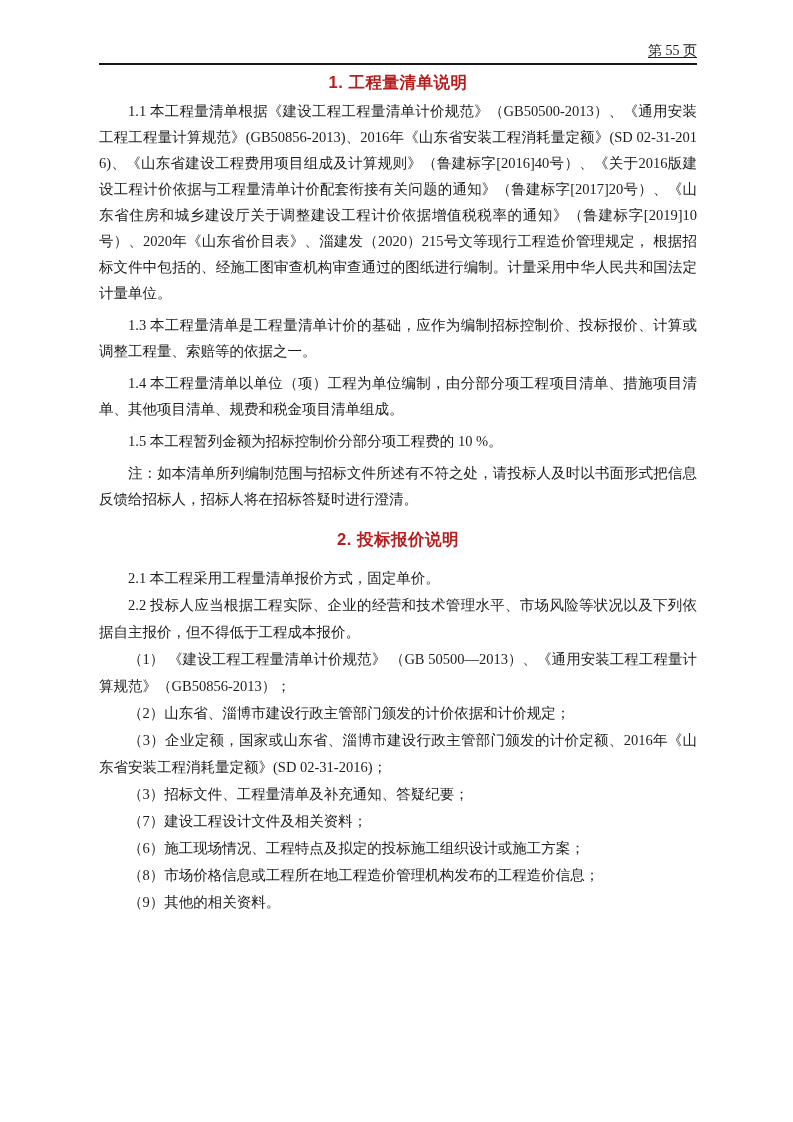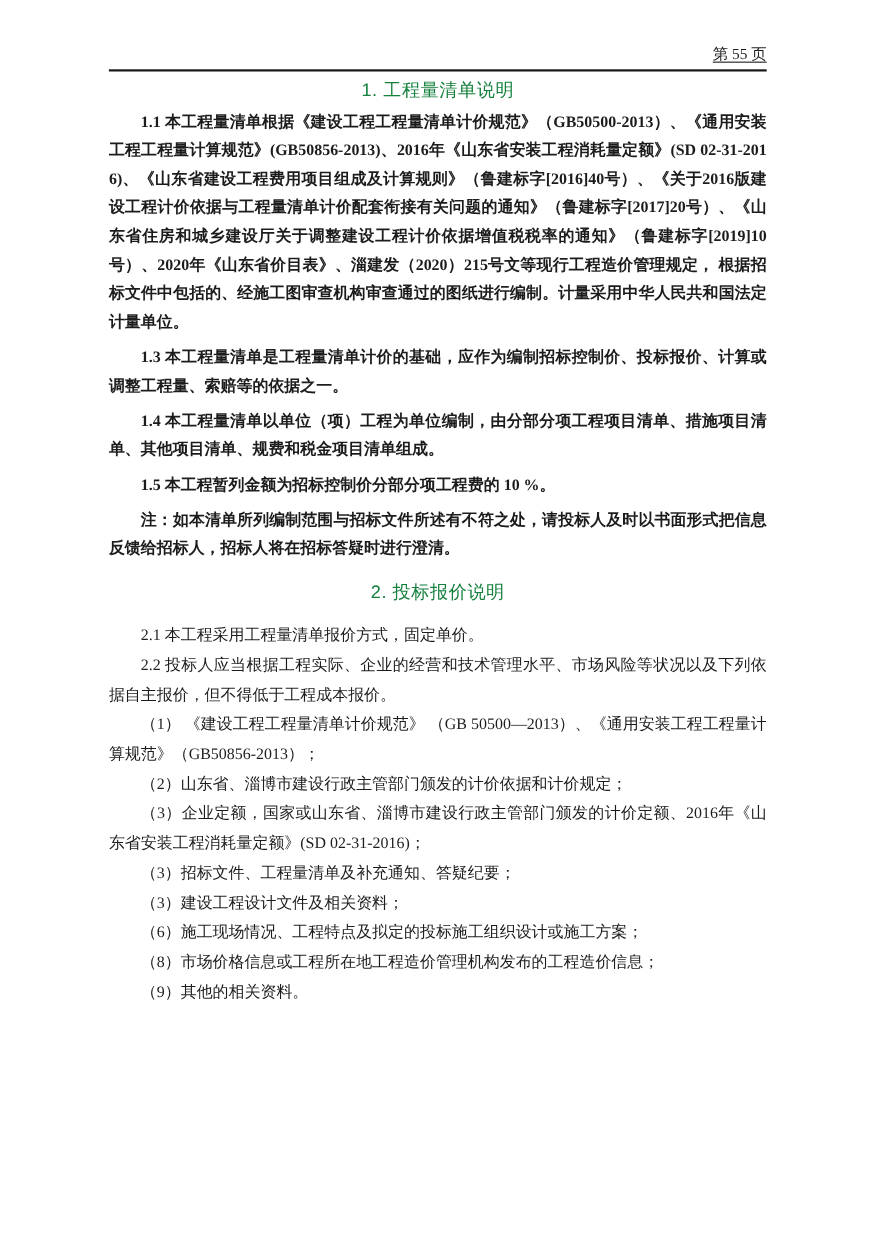--- a/index.html
+++ b/index.html
@@ -24,23 +24,23 @@
     padding-bottom: 2px;
     line-height: 20px;
   }
   .page-num {
     font-size: 14px;
     text-decoration: underline;
     text-underline-offset: 2px;
   }
   .sec-title {
     text-align: center;
-    font-weight: normal;
+    font-weight: bold;
     font-size: 16.5px;
-    color: #15803d;
+    color: #b91c1c;
     font-family: "Liberation Sans", "DejaVu Sans", sans-serif;
     letter-spacing: 0.5px;
   }
   #sec1-title {
     margin: 4px 0 3px 0;
     line-height: 26px;
   }
   #sec2-title {
     margin: 13px 0 12px 0;
     line-height: 28px;
@@ -49,21 +49,20 @@
     font-size: 14.5px;
     text-indent: 2em;
     text-align: justify;
     text-justify: inter-ideograph;
     word-break: break-all;
     color: #1c1c1c;
   }
   .sec1 .body-para {
     line-height: 26px;
     margin: 0 0 6px 0;
-    font-weight: bold;
   }
   .sec2 .body-para {
     line-height: 27px;
     margin: 0;
   }
 </style>
 </head>
 <body>
 
 <div class="page">
@@ -84,19 +83,19 @@
 
   <section class="sec2">
     <h1 class="sec-title" id="sec2-title">2. 投标报价说明</h1>
 
     <p class="body-para">2.1 本工程采用工程量清单报价方式，固定单价。</p>
     <p class="body-para">2.2 投标人应当根据工程实际、企业的经营和技术管理水平、市场风险等状况以及下列依据自主报价，但不得低于工程成本报价。</p>
     <p class="body-para">（1） 《建设工程工程量清单计价规范》 （GB 50500—2013）、《通用安装工程工程量计算规范》（GB50856-2013）；</p>
     <p class="body-para">（2）山东省、淄博市建设行政主管部门颁发的计价依据和计价规定；</p>
     <p class="body-para">（3）企业定额，国家或山东省、淄博市建设行政主管部门颁发的计价定额、2016年《山东省安装工程消耗量定额》(SD 02-31-2016)；</p>
     <p class="body-para">（3）招标文件、工程量清单及补充通知、答疑纪要；</p>
-    <p class="body-para">（3）建设工程设计文件及相关资料；</p>
+    <p class="body-para">（7）建设工程设计文件及相关资料；</p>
     <p class="body-para">（6）施工现场情况、工程特点及拟定的投标施工组织设计或施工方案；</p>
     <p class="body-para">（8）市场价格信息或工程所在地工程造价管理机构发布的工程造价信息；</p>
     <p class="body-para">（9）其他的相关资料。</p>
   </section>
 
 </div>
 
 </body></html>

